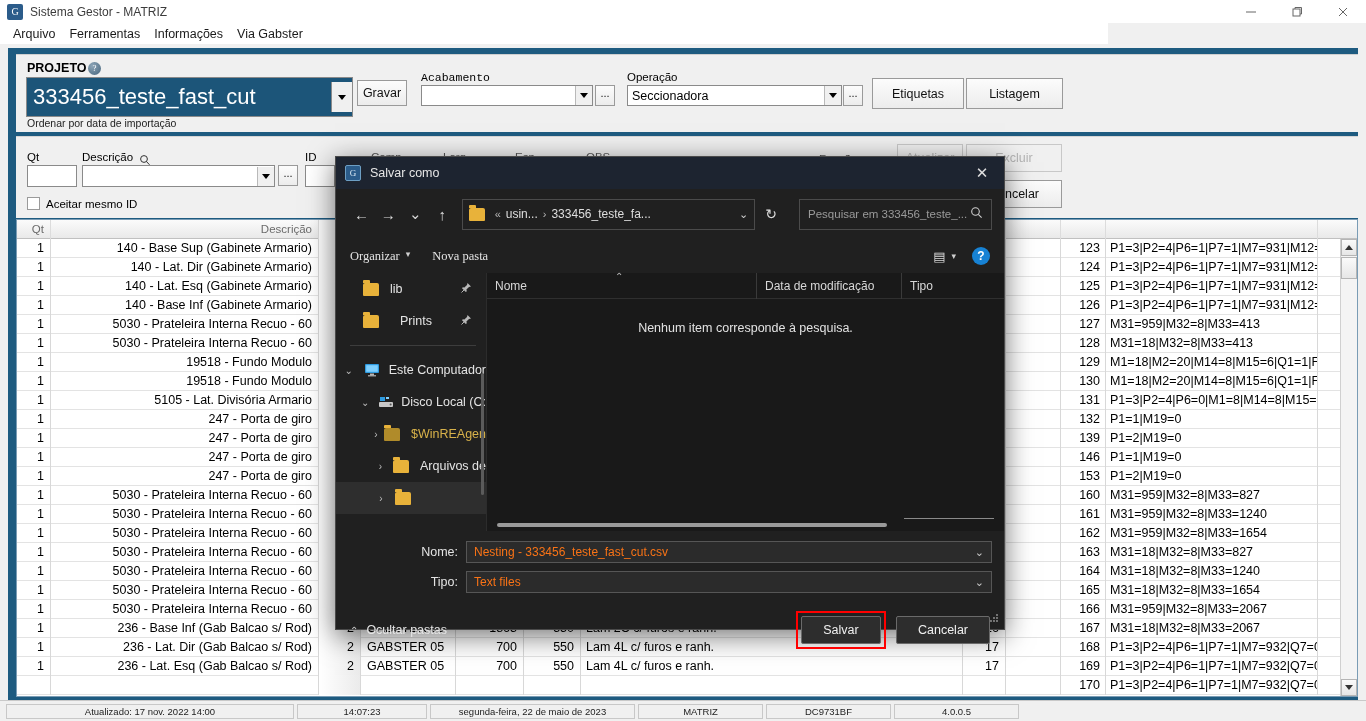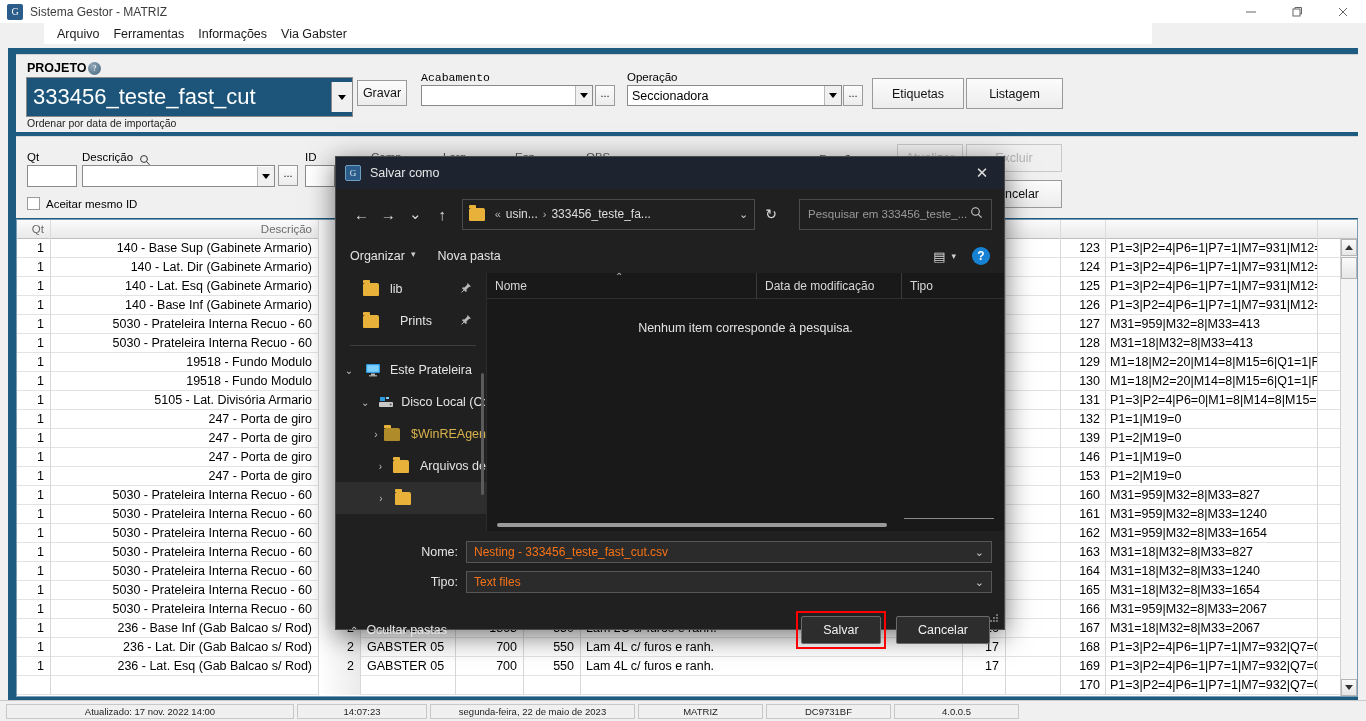--- a/index.html
+++ b/index.html
@@ -40,21 +40,20 @@
     color: #555; font-size: 12px;
   }
   .tb-btn svg { display: block; }
 
   
   .menubar {
     position: absolute; left: 0; top: 23px; width: 1108px; height: 21px;
     background: #ffffff;
     display: flex; align-items: center;
     padding-left: 6px;
-    margin-left: 44px;
   }
   .menu-item {
     font-size: 12.5px; color: #1a1a1a; padding: 2px 7px;
   }
 
   
   .mainframe {
     position: absolute; left: 8px; top: 48px; width: 1350px; height: 653px;
     background: #1e5b80;
     padding: 6px 0 0 8px;
@@ -245,21 +244,21 @@
   .refresh { width: 33px; height: 31px; display: flex; align-items: center;
              justify-content: center; color: #dcdcdc; font-size: 14px; }
   .searchbar {
     height: 31px; width: 200px; border: 1px solid #4b4b4b; background: #202020;
     display: flex; align-items: center; padding: 0 8px; margin-left: 12px;
   }
   .search-ph { color: #9a9a9a; font-size: 11.5px; white-space: nowrap; overflow: hidden; }
   .search-ico { margin-left: auto; color: #cfcfcf; font-size: 13px; }
 
   .dlg-toolbar { height: 34px; display: flex; align-items: center; padding: 0 14px; }
-  .tb-link { color: #e4e4e4; font-size: 12.5px; margin-right: 22px; display: flex; align-items: flex-start; }
+  .tb-link { color: #e4e4e4; font-size: 12.5px; margin-right: 22px; display: flex; align-items: flex-start; font-family: Liberation Serif, serif; }
   .tb-caret { margin-left: 6px; font-size: 9px; color: #cfcfcf; }
   .view-ico { margin-left: auto; color: #dcdcdc; font-size: 13px; display: flex; align-items: center; }
   .help-ico {
     width: 18px; height: 18px; border-radius: 50%; background: #1782d4;
     color: #fff; font-size: 12px; line-height: 18px; text-align: center;
     margin-left: 16px; font-weight: bold;
   }
 
   .dlg-body { display: flex; height: 258px; }
   .dlg-side { width: 150px; position: relative; overflow: hidden; }
@@ -833,21 +832,21 @@
         <div class="side-item">
           <div class="side-chev">⌄</div>
           <div class="side-ico">
             <svg width="16" height="14" viewBox="0 0 16 14">
                 <rect x="1" y="1" width="14" height="9" rx="1" fill="#2e9be0"></rect>
                 <rect x="2.2" y="2.2" width="11.6" height="6.6" fill="#7fd0ff"></rect>
                 <rect x="6" y="10.5" width="4" height="2" fill="#b6b6b6"></rect>
                 <rect x="4" y="12.2" width="8" height="1.2" fill="#b6b6b6"></rect>
               </svg>
           </div>
-          <span style="margin-left:6px;white-space:nowrap;">Este Prateleira</span>
+          <span style="margin-left:6px;white-space:nowrap;">Este Computador</span>
         </div>
 
         <div class="side-item" style="padding-left:18px;">
           <div class="side-chev">⌄</div>
           <div class="side-ico">
             <svg width="16" height="13" viewBox="0 0 16 13">
                 <rect x="1" y="6" width="14" height="5" rx="1" fill="#c8c8c8"></rect>
                 <rect x="2" y="1" width="5" height="4" fill="#2e9be0"></rect>
                 <rect x="8" y="1" width="3" height="2" fill="#7fd0ff"></rect>
                 <circle cx="12.6" cy="8.5" r="1" fill="#555"></circle>

